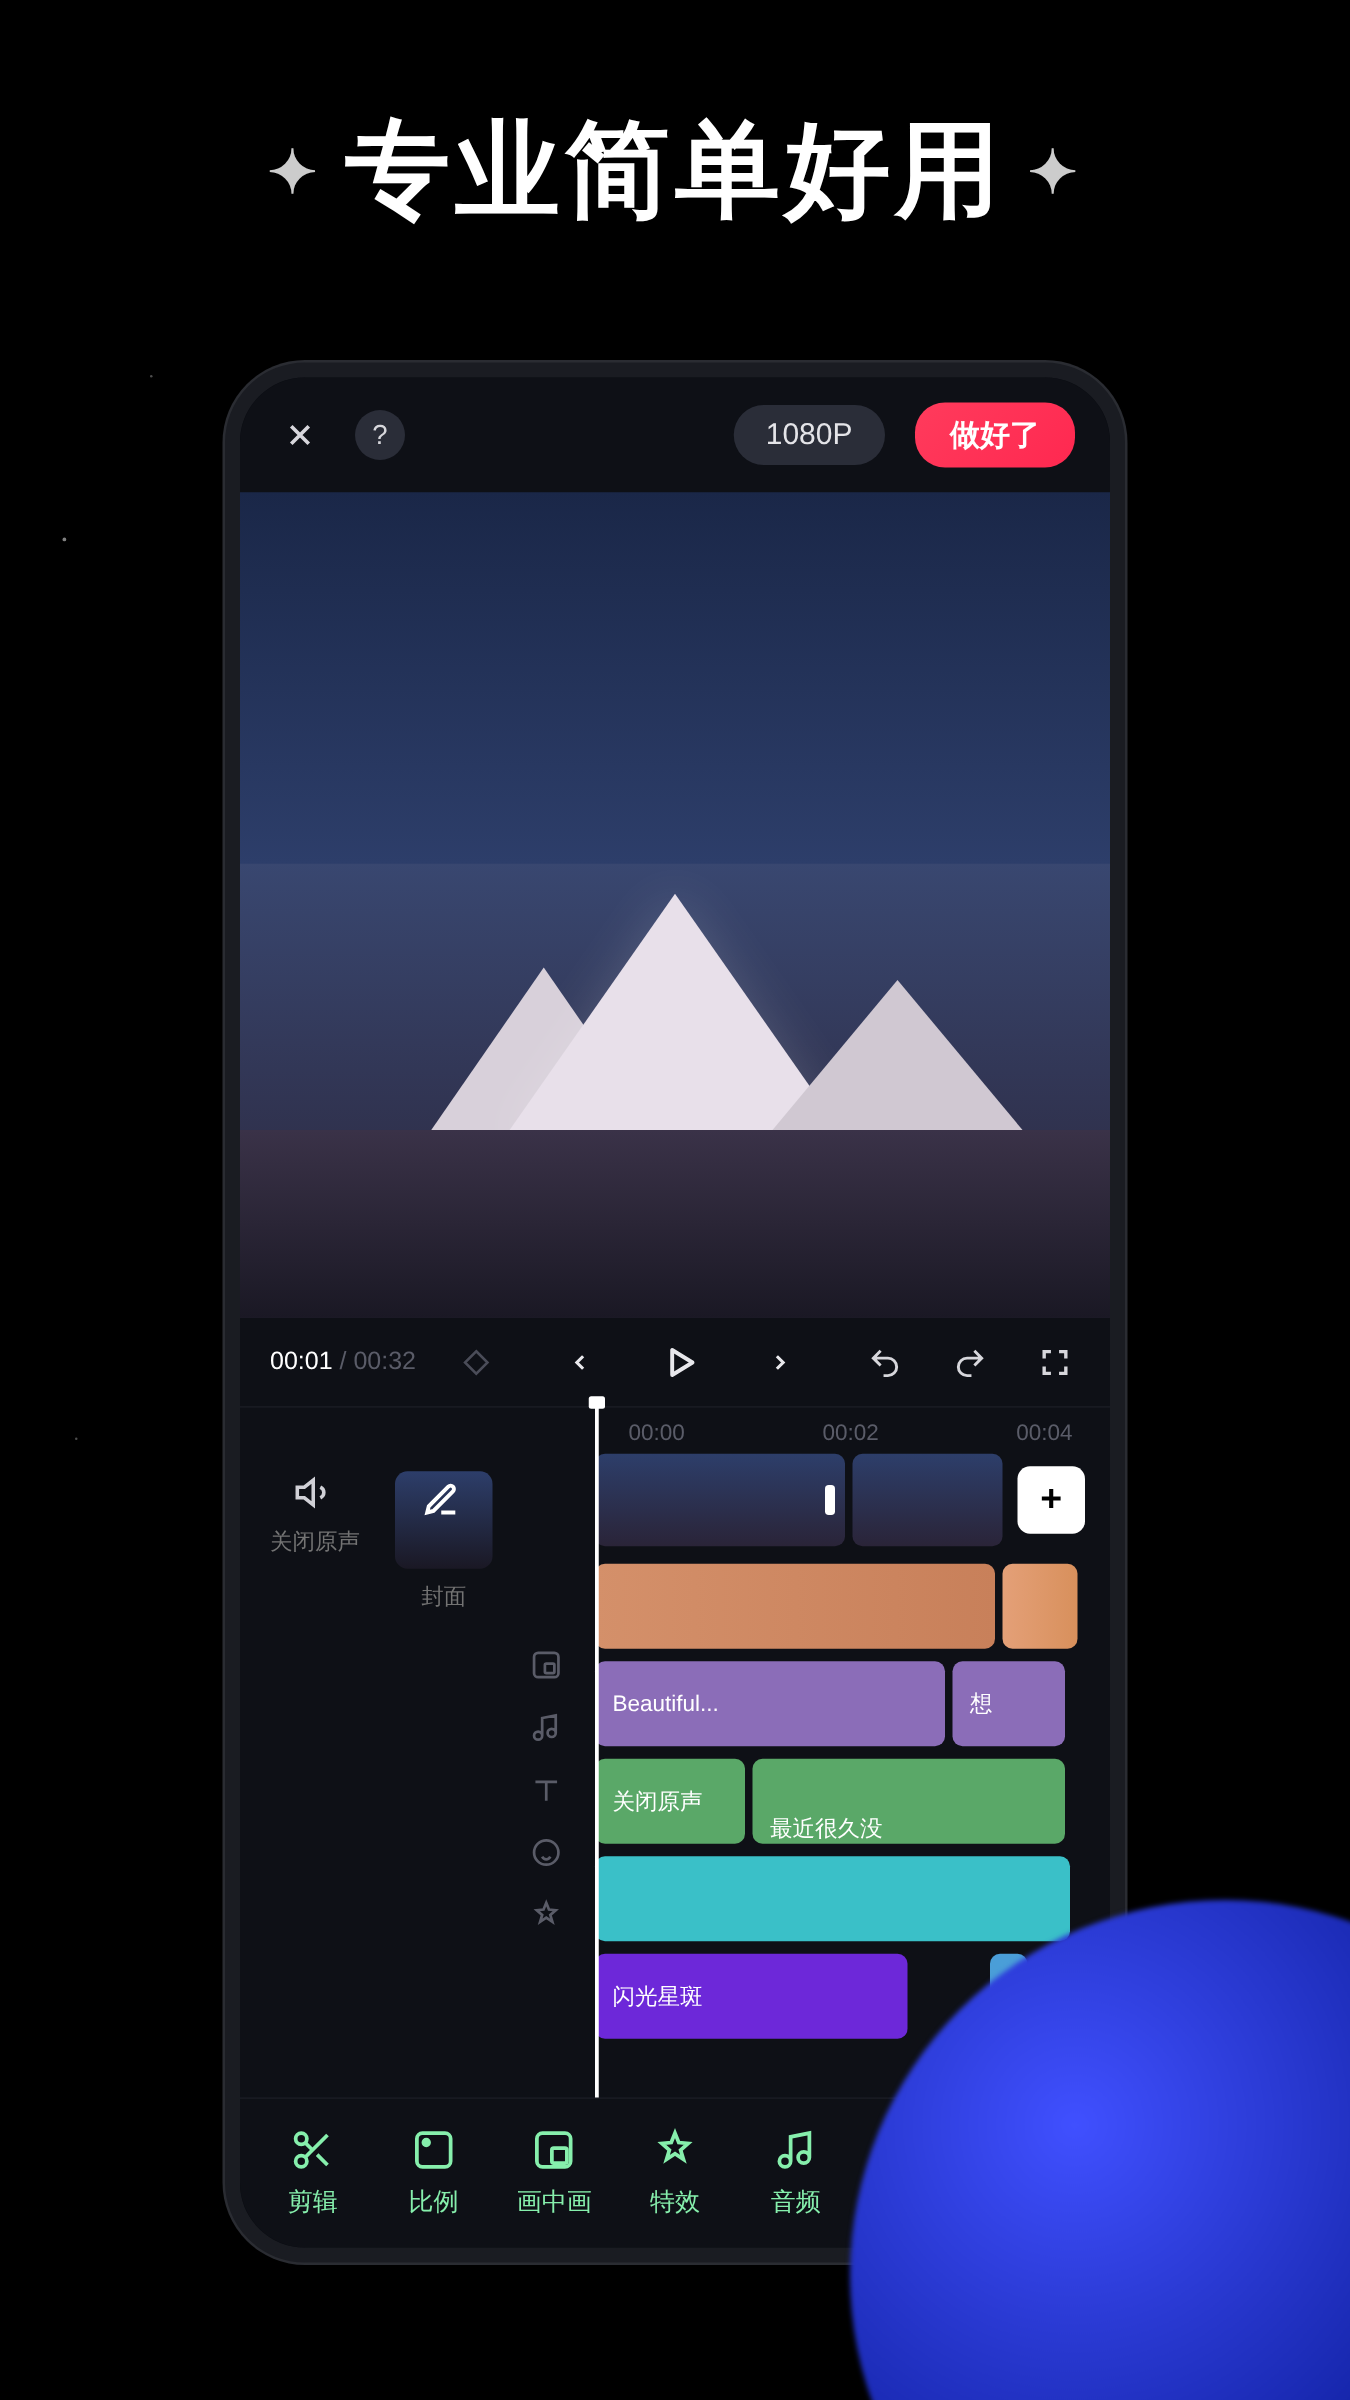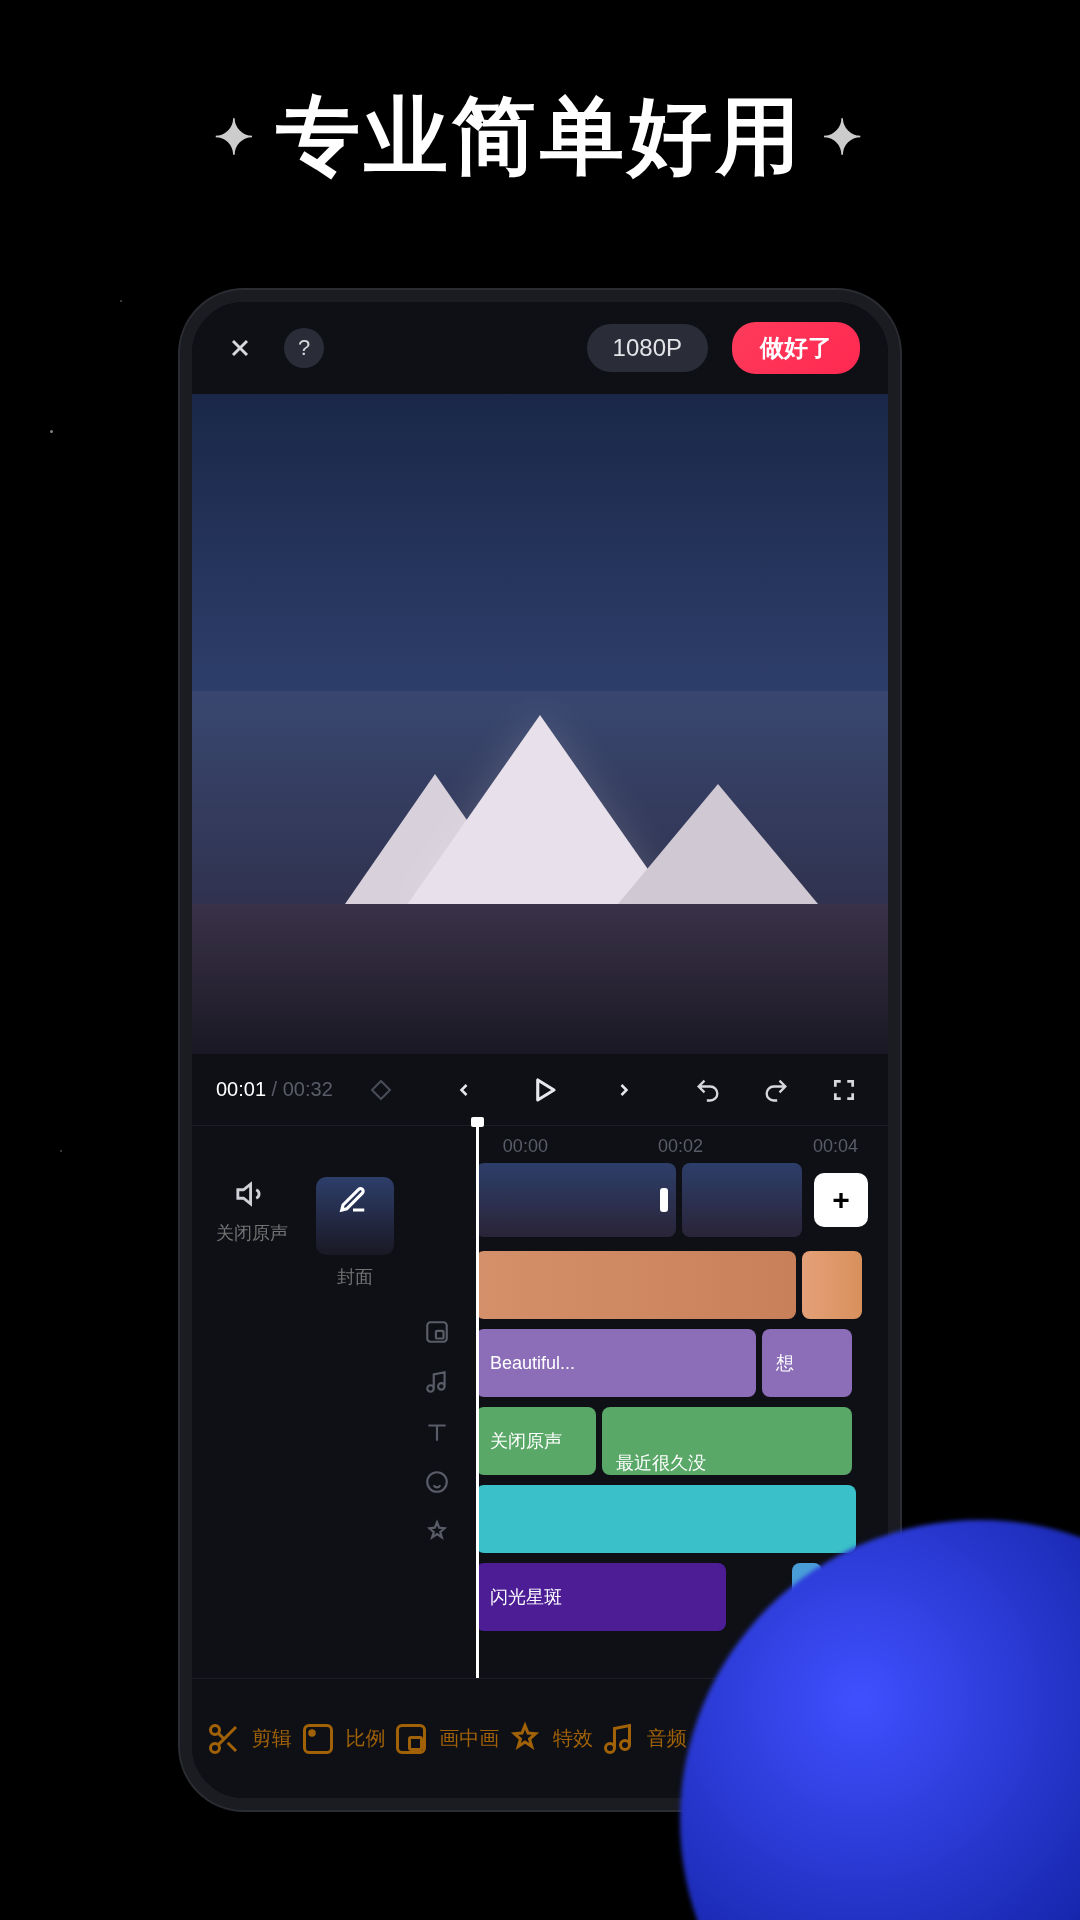--- a/index.html
+++ b/index.html
@@ -117,30 +117,30 @@
 .audio-track .c1 { width: 280px; }
 .audio-track .c2 { width: 90px; }
 
 .text-track .clip { background: #5aa868; }
 .text-track .c1 { width: 120px; }
 .text-track .c2 { width: 250px; align-items: flex-end; }
 
 .cyan-track .clip { background: #3ac0c8; }
 .cyan-track .c1 { width: 380px; }
 
-.fx-track .clip { background: #4c1d95; }
+.fx-track .clip { background: #6d28d9; }
 .fx-track .c1 { width: 250px; }
 .fx-track .c2 { width: 30px; background:#4a9ed8; padding:0; margin-left:60px; }
 
 
 .bottom-nav {
   display: flex; justify-content: space-around; align-items: center;
   height: 120px; border-top: 1px solid #1c1e26; padding: 0 10px;
 }
-.nav-item { display: flex; flex-direction: row; align-items: center; gap: 10px; font-size: 20px; color: #a16207; cursor: pointer; min-width: 86px; }
+.nav-item { display: flex; flex-direction: column; align-items: center; gap: 10px; font-size: 20px; color: #86efac; cursor: pointer; min-width: 86px; }
 .nav-item svg { width: 36px; height: 36px; }
 
 
 .planet { position: absolute; right: -200px; bottom: -200px; width: 600px; height: 600px; border-radius: 50%; background: radial-gradient(circle at 30% 30%, #4050ff, #1020a0 60%, #000 100%); filter: blur(2px); }
 </style>
 </head>
 <body>
 
 <div class="star s1"></div>
 <div class="star s2"></div>

